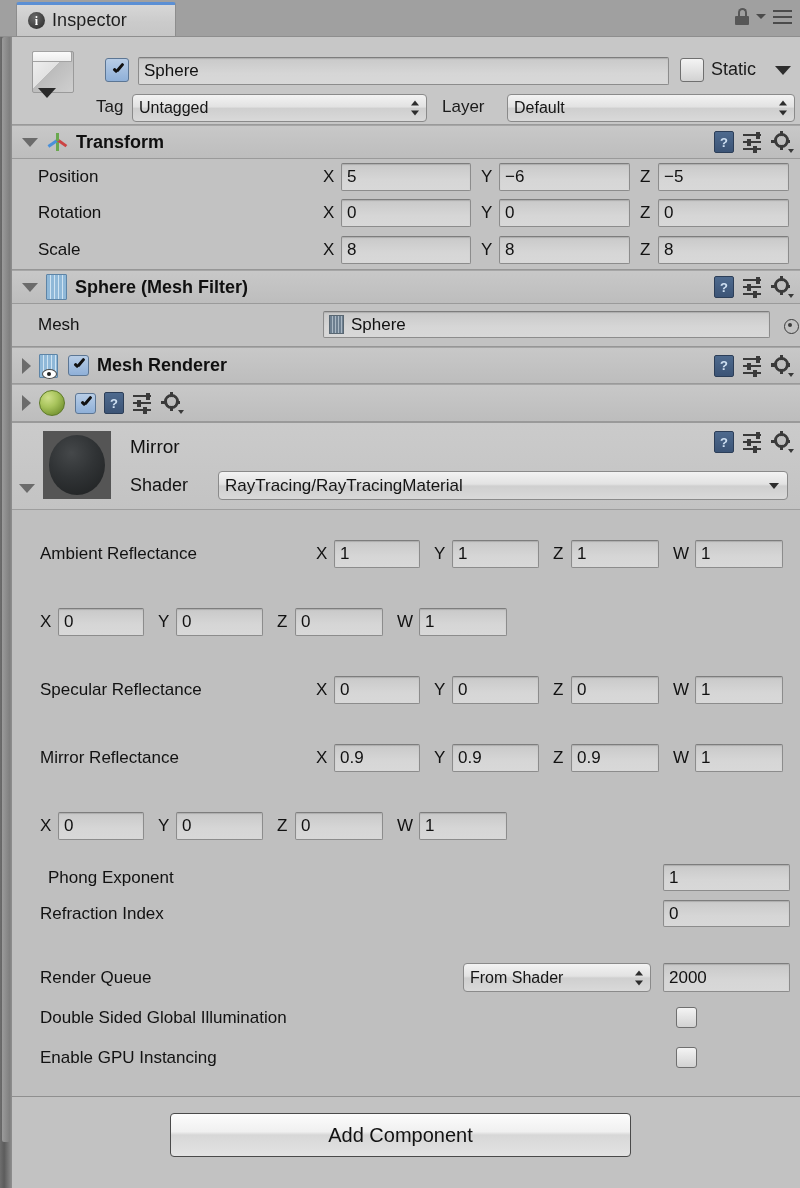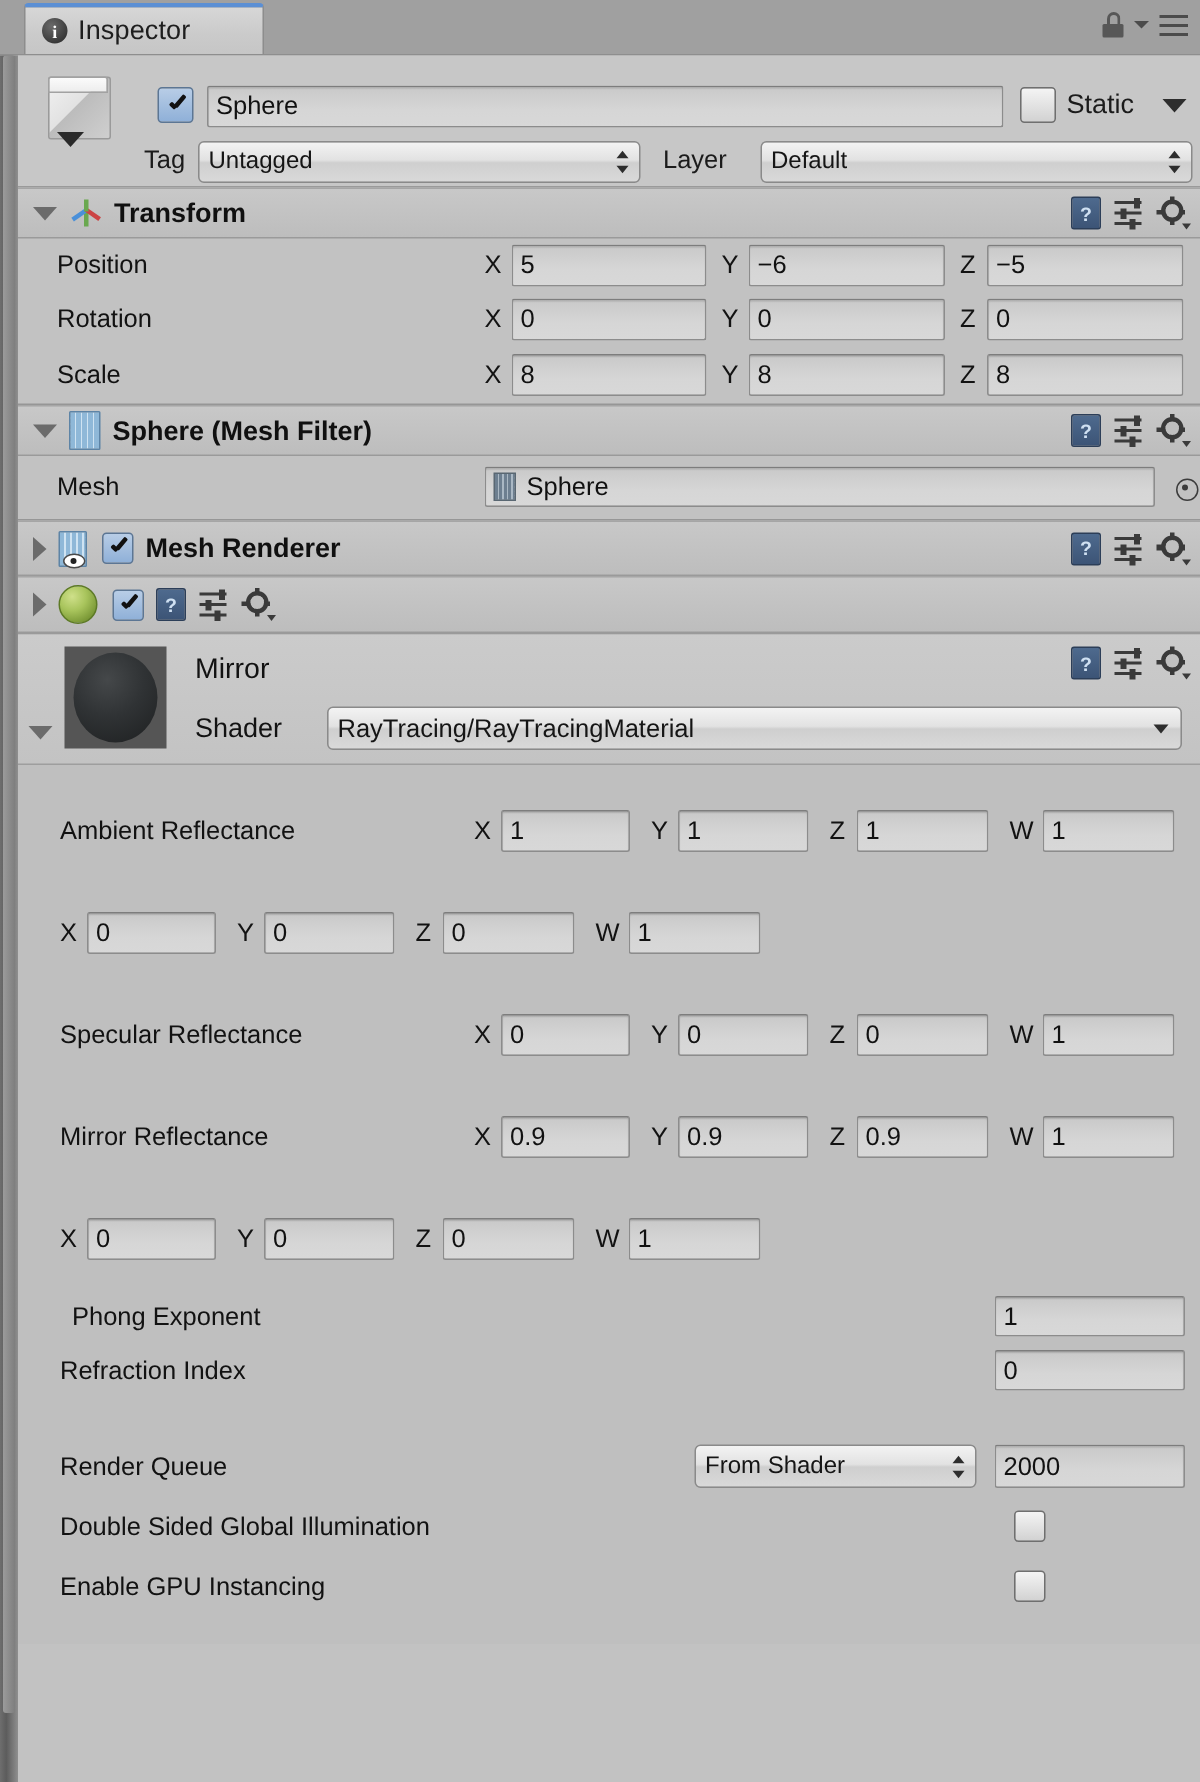--- a/index.html
+++ b/index.html
@@ -638,16 +638,24 @@
             <span class="label">Enable GPU Instancing</span>
             <span class="checkbox" style="position:absolute;left:664px;top:9px;">
                 <span class="tick"></span>
               </span>
           </div>
 
           <div style="height:14px"></div>
         </div>
       </div>
 
+      <div style="border-top:1px solid #8f8f8f;background:#c2c2c2;height:78px;position:relative;">
+        <div style="position:absolute;left:158px;top:16px;width:459px;height:42px;
+                    background:linear-gradient(to bottom,#fcfcfc 0%,#f0f0f0 42%,#d7d7d7 50%,#e3e3e3 100%);
+                    border:1px solid #4a4a4a;border-radius:4px;
+                    display:flex;align-items:center;justify-content:center;">
+          <span style="font-size:20px;color:#121212;">Add Component</span>
+        </div>
+      </div>
 
     </div>
   </div>
 </div>
 
 </body></html>

